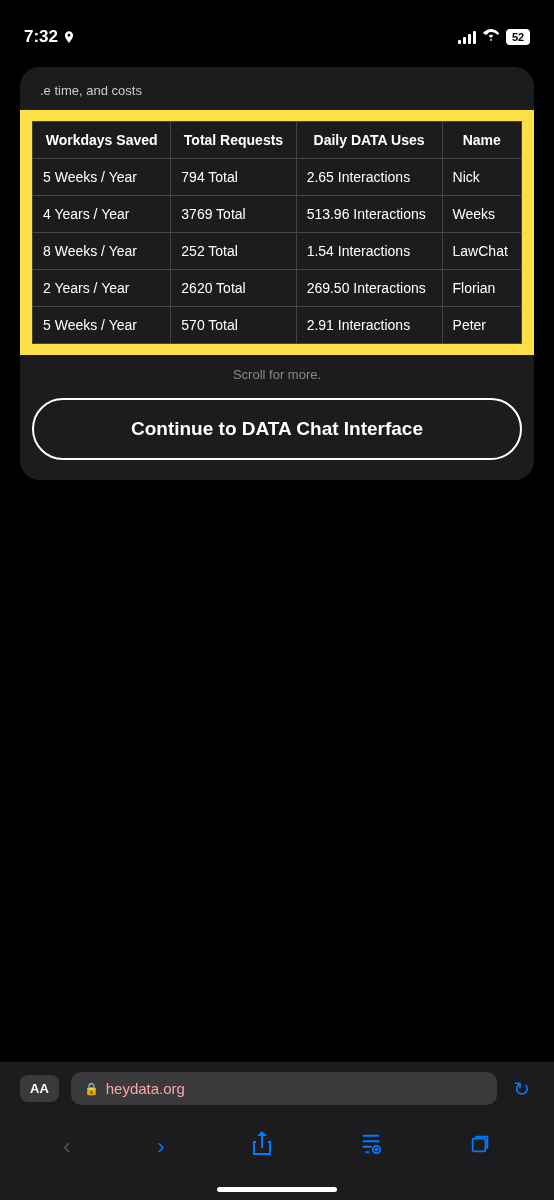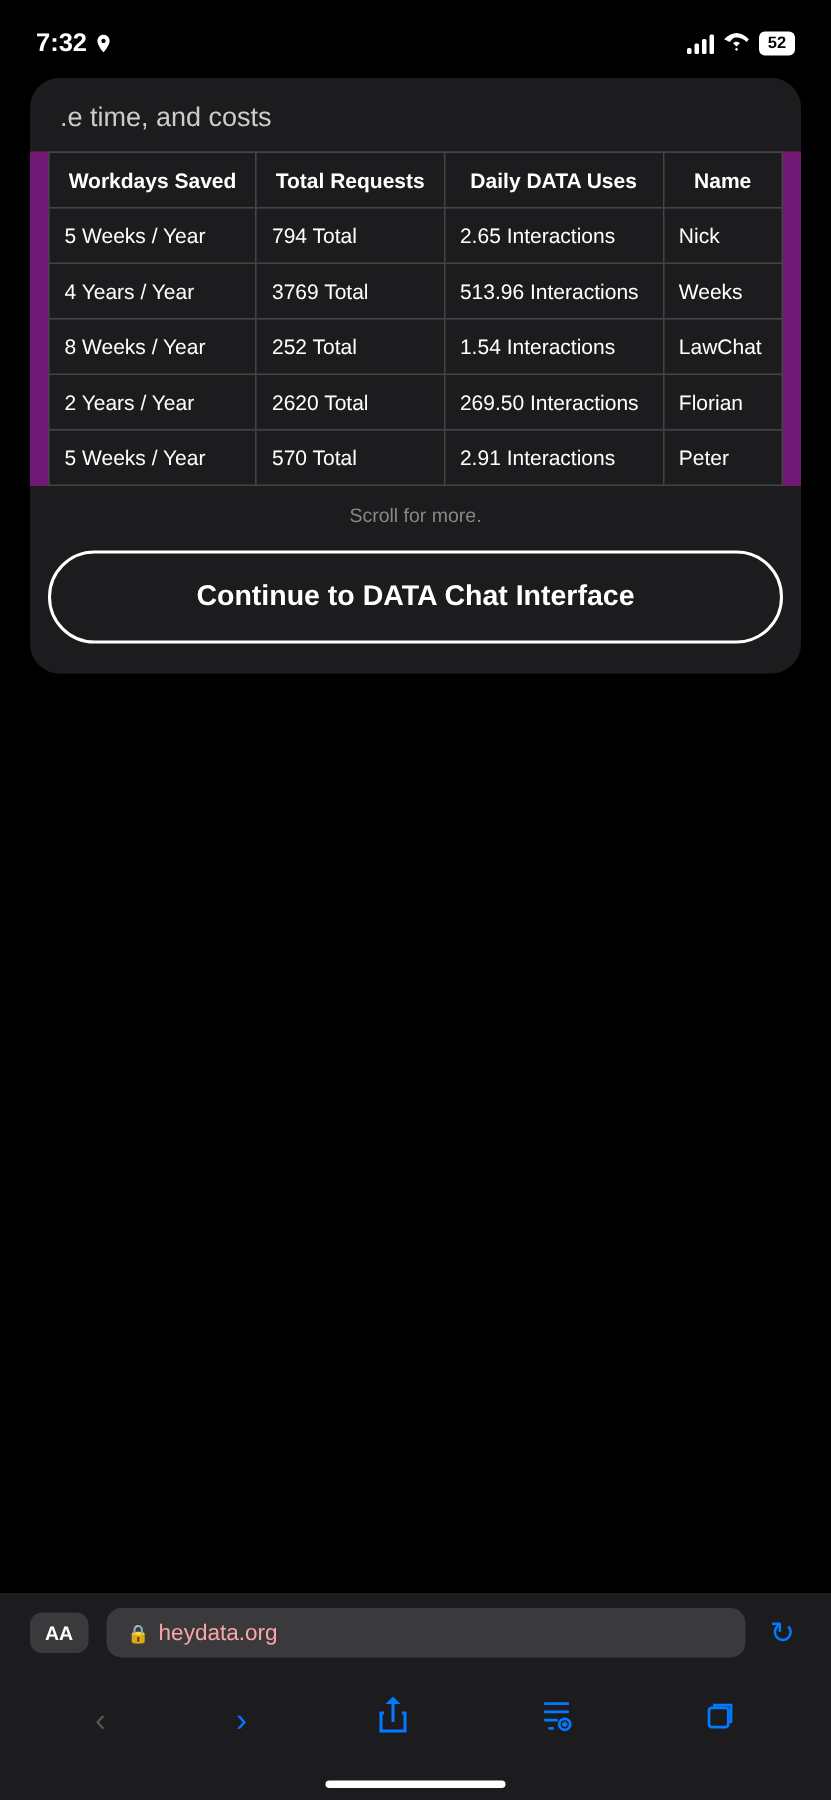--- a/index.html
+++ b/index.html
@@ -14,21 +14,21 @@
       overflow: hidden;
       position: relative;
     }
 
     
     .status-bar {
       display: flex;
       justify-content: space-between;
       align-items: center;
       padding: 14px 24px 8px;
-      height: 52px;
+      height: 67px;
     }
 
     .status-time {
       font-size: 17px;
       font-weight: 600;
       color: #fff;
       display: flex;
       align-items: center;
       gap: 4px;
     }
@@ -80,29 +80,29 @@
       margin: 0 20px;
       border-radius: 20px;
       padding: 0;
       overflow: hidden;
       position: relative;
     }
 
     
     .top-partial {
       padding: 16px 20px 12px;
-      font-size: 18px;
+      font-size: 13px;
       color: #ccc;
       background: #1c1c1e;
     }
 
     
     .table-container {
-      padding: 0 12px;
-      background: #701a75;
+      padding: 11px 12px;
+      background: #fde047;
     }
 
     table {
       width: 100%;
       border-collapse: collapse;
       border: 1px solid #444;
     }
 
     th, td {
       border: 1px solid #444;

